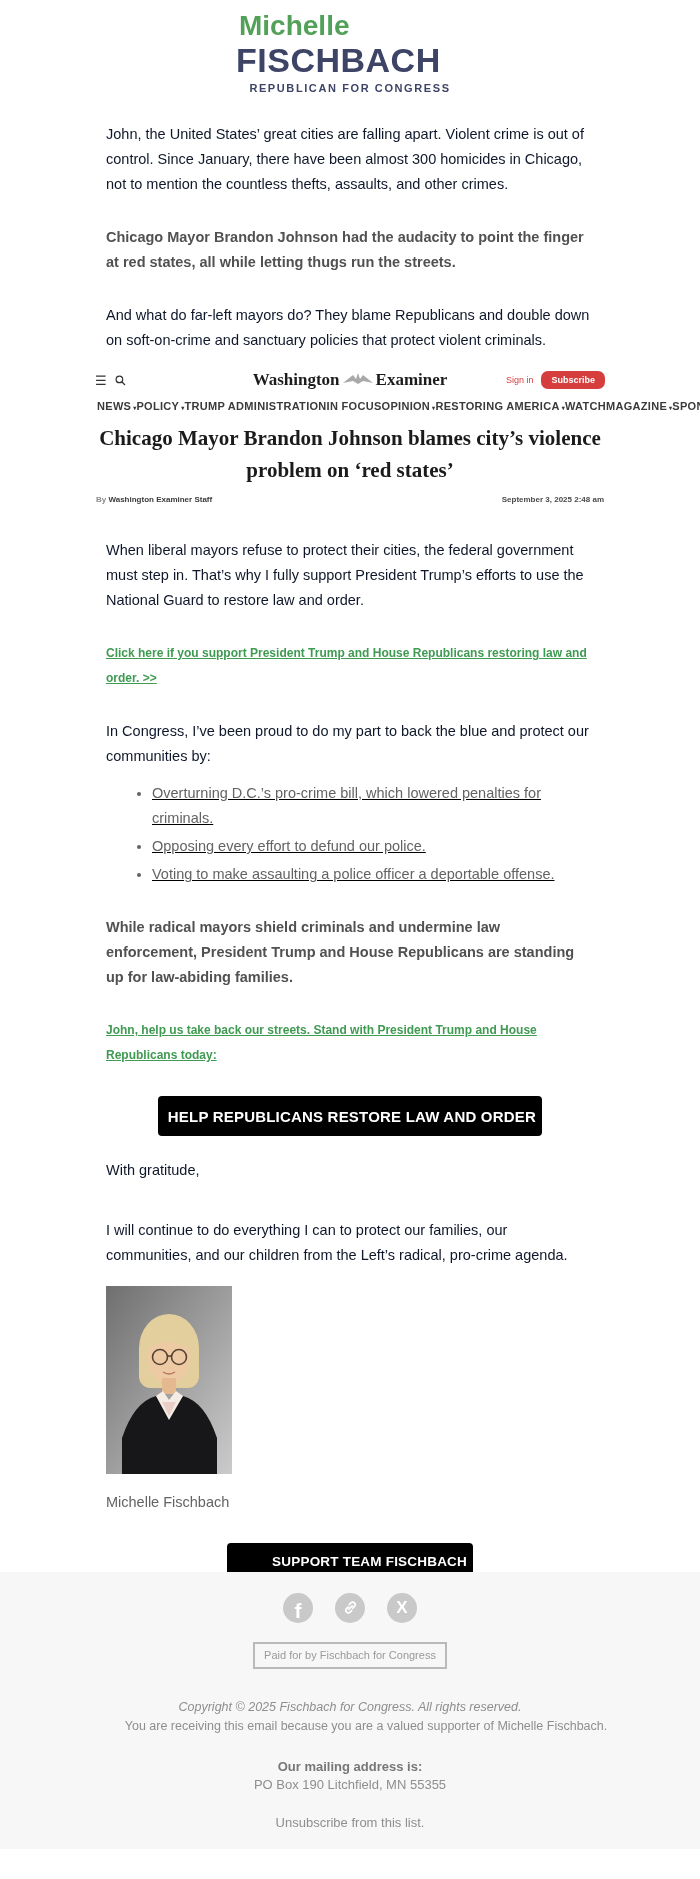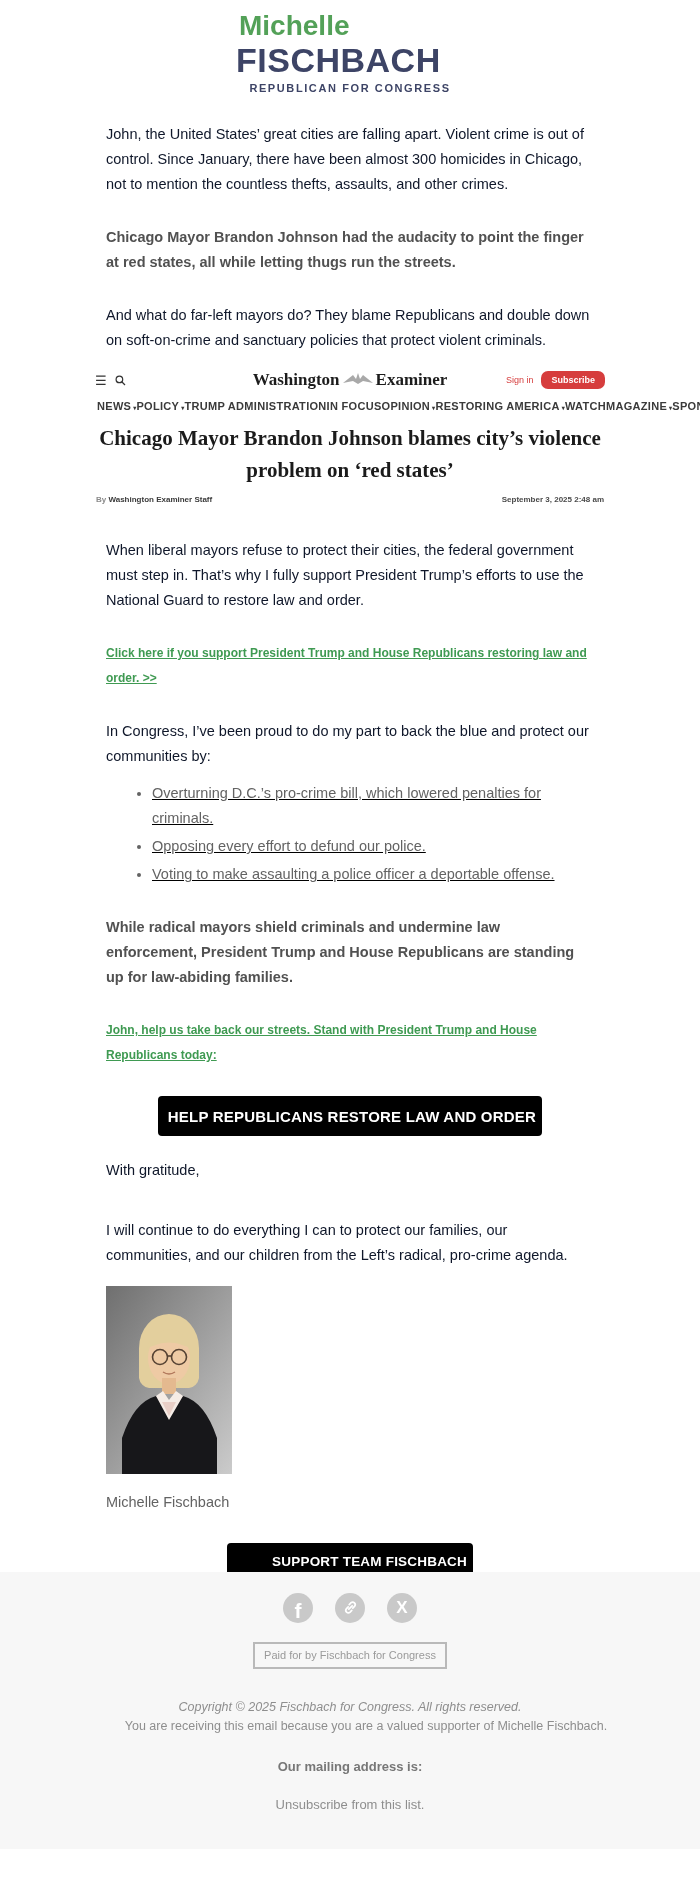--- a/index.html
+++ b/index.html
@@ -196,15 +196,16 @@
       <div class="social-circle">
           <span class="x">X</span>
         </div>
     </div>
     <div>
       <span class="paid-box">Paid for by Fischbach for Congress</span>
     </div>
     <div class="foot-copy">Copyright © 2025 Fischbach for Congress. All rights reserved.</div>
     <div class="foot-receiving">You are receiving this email because you are a valued supporter of Michelle Fischbach.</div>
     <div class="foot-mailing-label">Our mailing address is:</div>
+    <div class="foot-address">PO Box 190 Litchfield, MN 55355</div>
     <div><span class="foot-unsub">Unsubscribe from this list.</span></div>
   </div>
 </div>
 
 </body></html>

